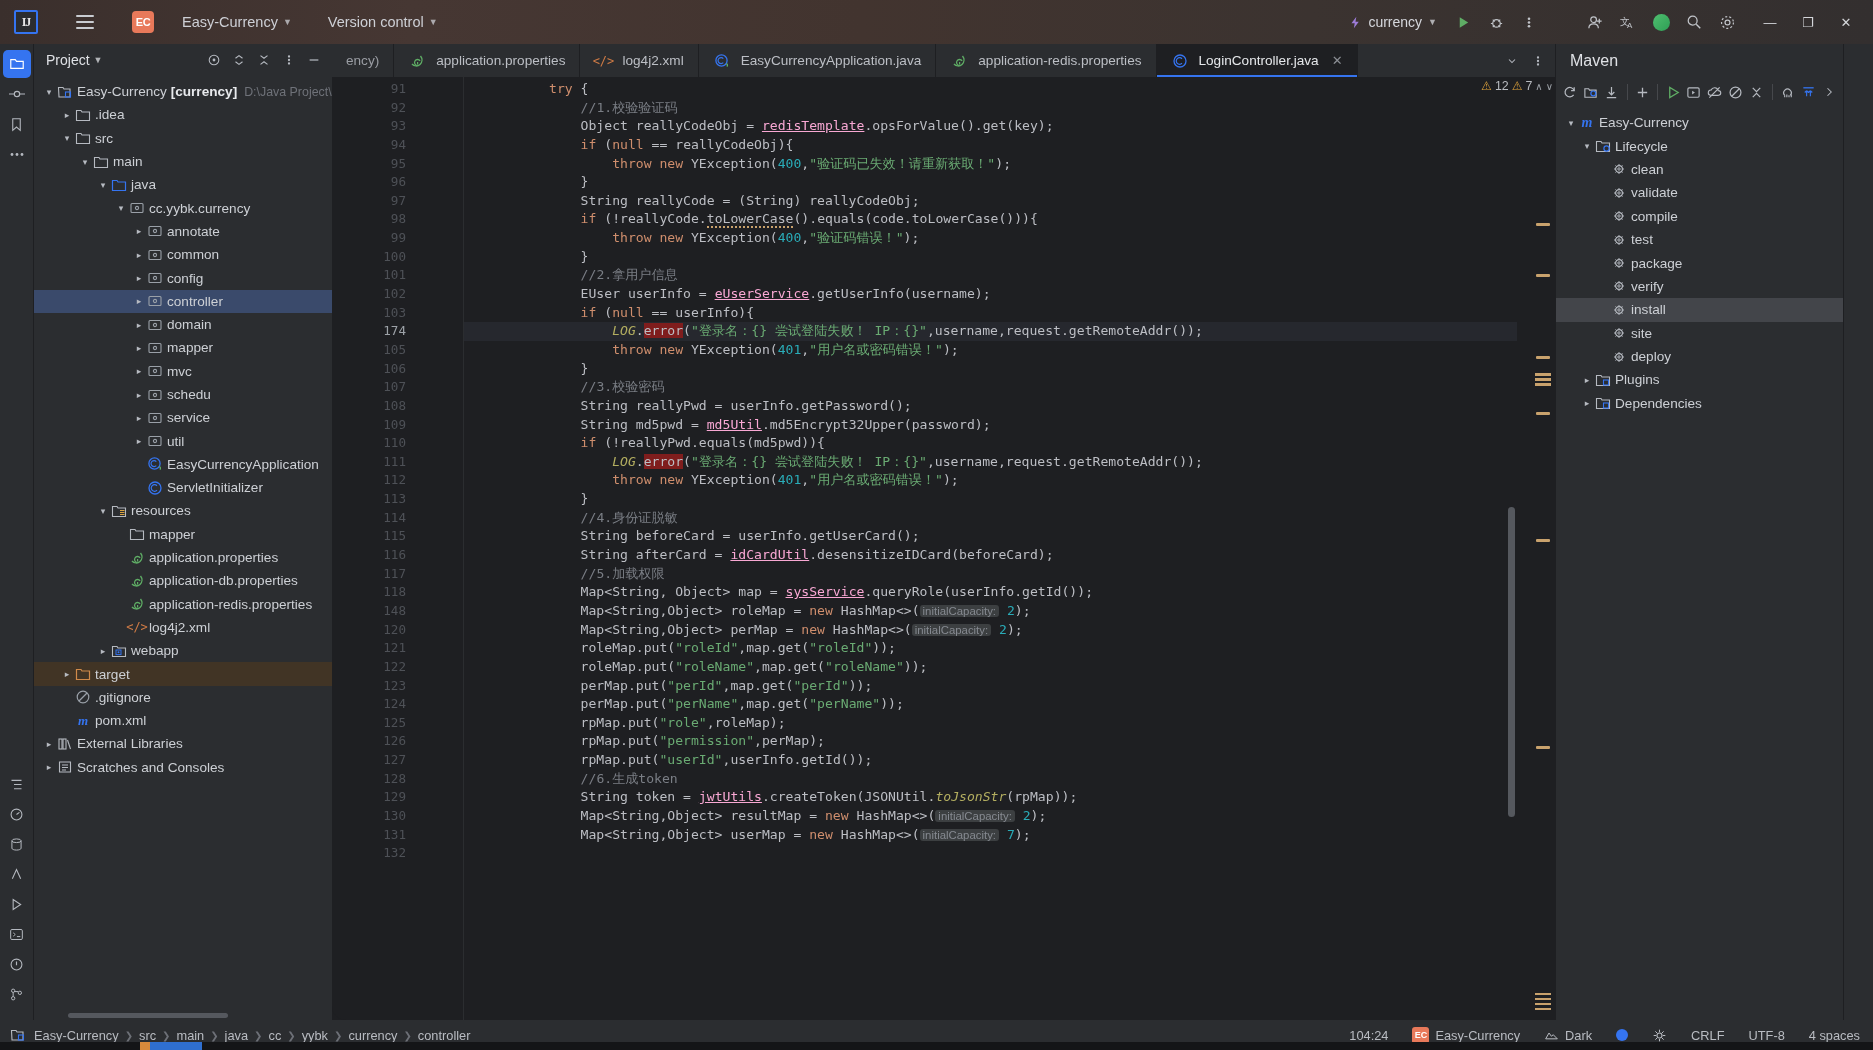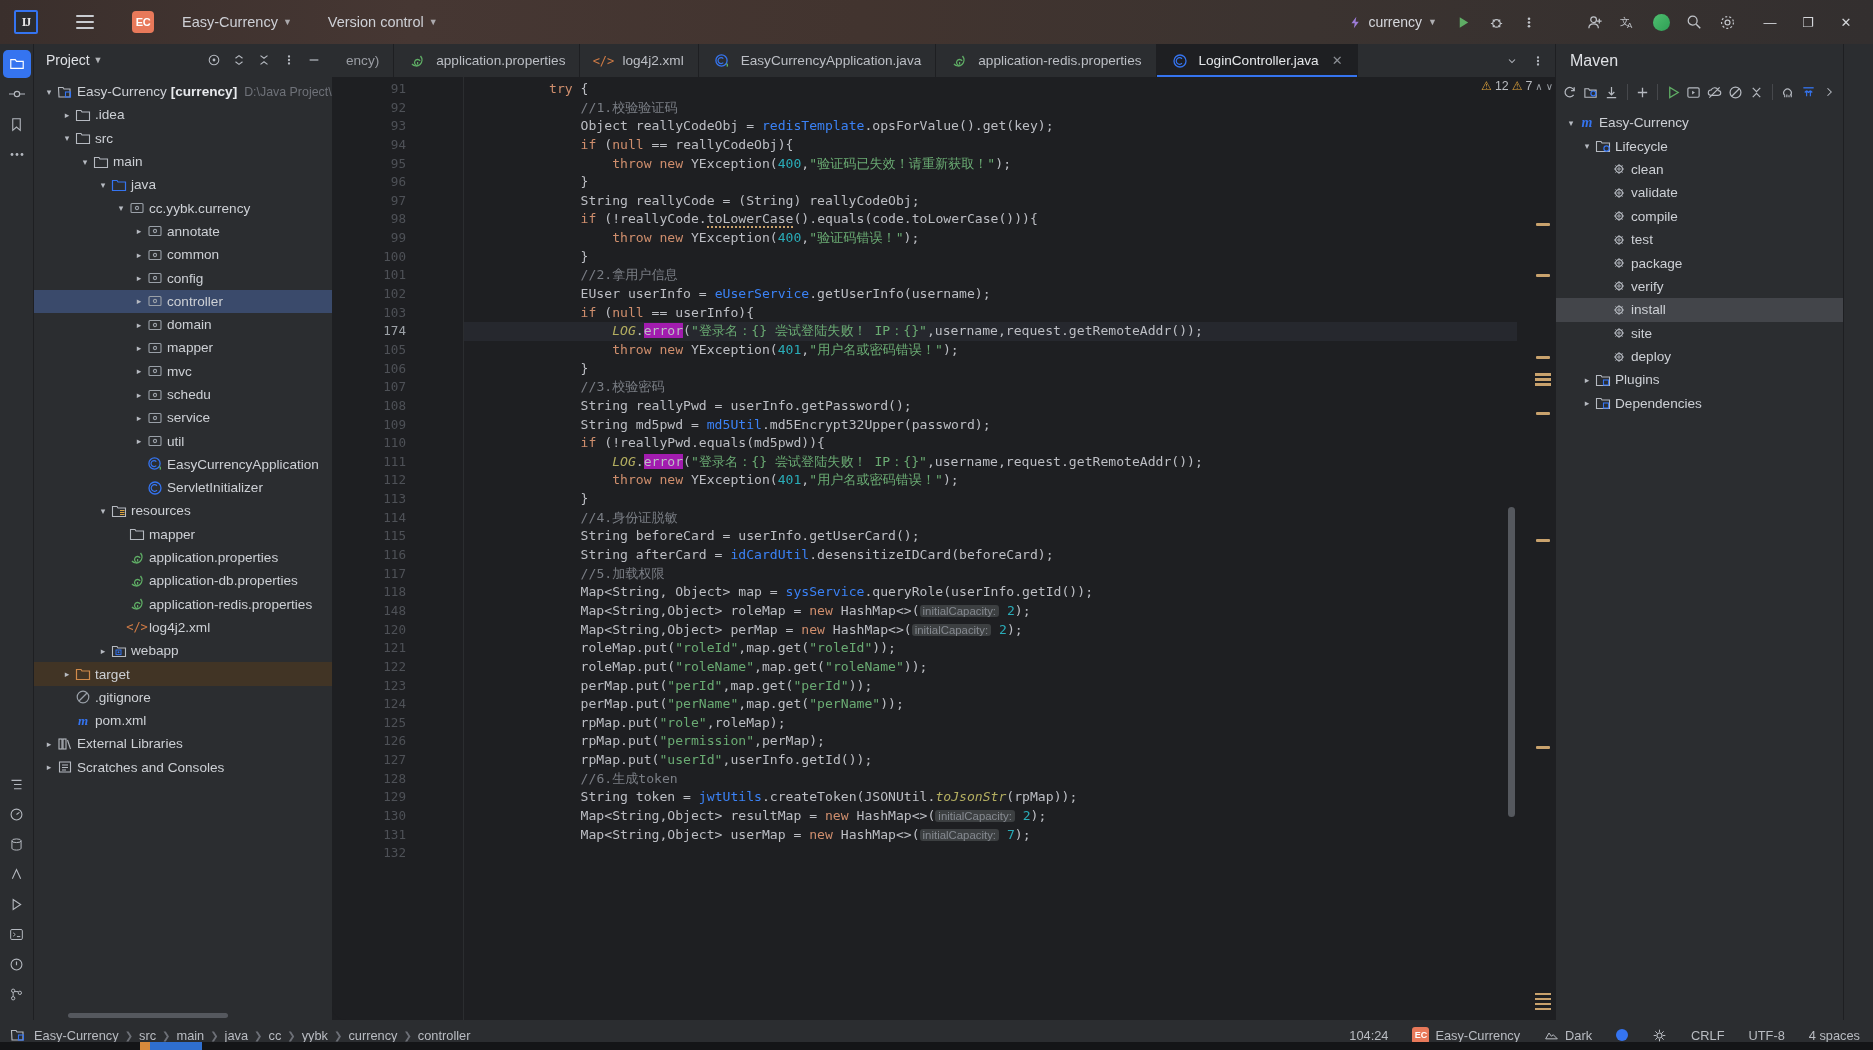--- a/index.html
+++ b/index.html
@@ -91,27 +91,27 @@
   .gutter2 { width:48px; flex:0 0 48px; background:#1e1f22; border-right:1px solid #2b2d30;}
   .code { flex:1 1 auto; padding-top:3px; overflow:hidden; position:relative; min-width:0;}
   .cline { height:18.65px; line-height:18.65px; font-family:"DejaVu Sans Mono", monospace; font-size:13.1px;
            white-space:pre; color:#bcbec4; padding-left:22px; }
   .cline.hl { background:#26282e; }
   
   .kw { color:#cf8e6d; }
   .str { color:#6aab73; }
   .num { color:#2aacb8; }
   .cmt { color:#7a7e85; }
-  .fld { color:#3b82f6; }
+  .fld { color:#f9a8d4;text-decoration:underline; }
   .stat { color:#b3ae60; font-style: italic; }
   .id  { color:#bcbec4; }
   .hint { background:#3c3f41; color:#868a91; font-family:"Liberation Sans",sans-serif; font-size:11.4px;
           border-radius:3px; padding:0 3px; }
   .sqg { border-bottom: 2px dotted #c9a26d; }
-  .errhl { background:#a21caf;margin-top:8px; }
+  .errhl { background:#7f1d1d;margin-top:8px; }
 
   .inspect { position:absolute; right:0; top:0; width:38px; height:100%; background:#1e1f22; }
   .insp-head { position:absolute; right:2px; top:2px; display:flex; align-items:center; gap:3px;
                font-size:12.4px; color:#b8bbc0; white-space:nowrap; }
   .warnicon { color:#e0a33b; font-size:12px; }
   .mark { position:absolute; right:5px; width:14px; height:2.5px; background:#c9a26d; border-radius:1px;}
   .marks3 { position:absolute; right:4px; display:flex; flex-direction:column; gap:2.5px; }
   .marks3 i { display:block; width:16px; height:2.5px; background:#c9a26d;}
   .vscroll { position:absolute; right:40px; width:7px; background:#55585e; border-radius:4px; }
 

